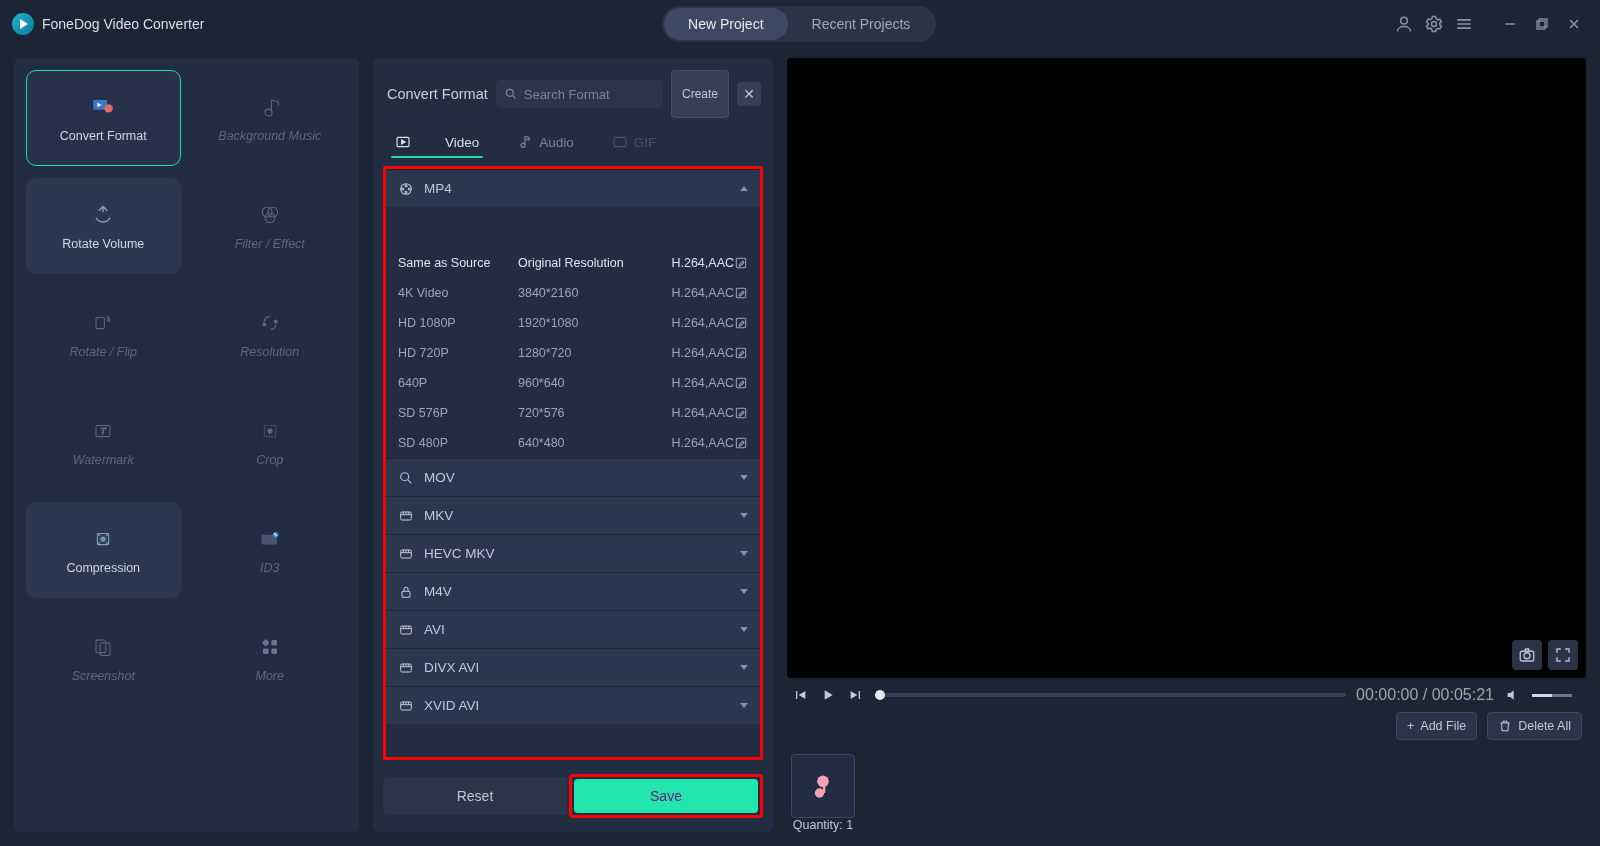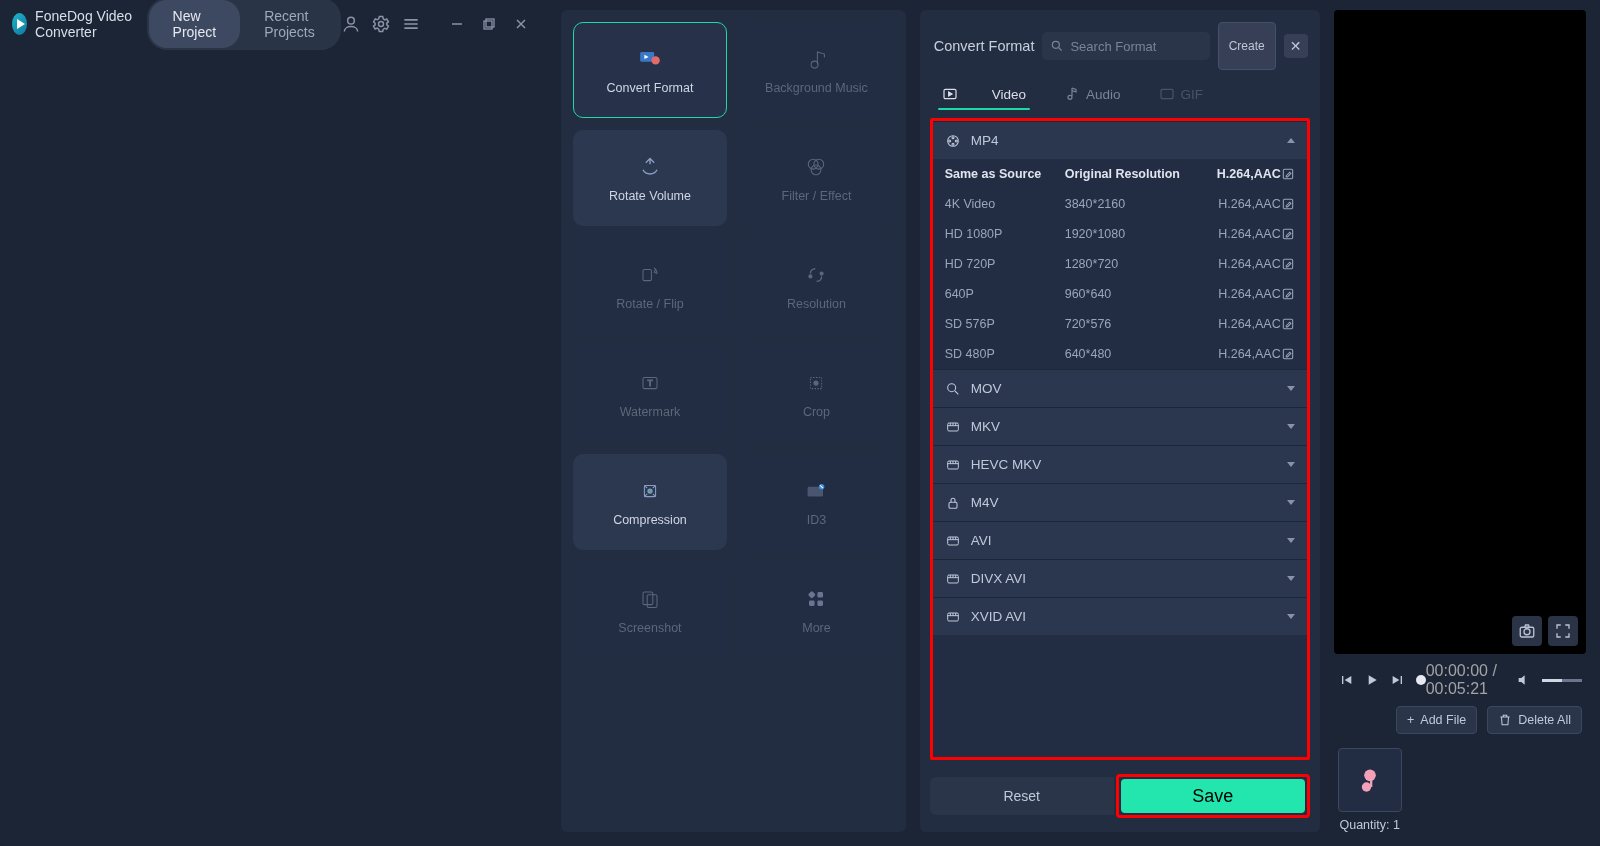--- a/index.html
+++ b/index.html
@@ -1,18 +1,18 @@
 <!DOCTYPE html>
 <html><head>
 <meta charset="utf-8">
 <style>
 * { margin: 0; padding: 0; box-sizing: border-box; font-family: -apple-system, "Segoe UI", Arial, sans-serif; }
 body { background: #1a2332; color: #9aa5b8; width: 1600px; height: 846px; overflow: hidden; }
 
-.app { width: 100%; height: 100%; display: flex; flex-direction: row; background: #1c2536; border-radius: 4px; }
+.app { width: 100%; height: 100%; display: flex; flex-direction: column; background: #1c2536; border-radius: 4px; }
 
 
 .titlebar { height: 48px; display: flex; align-items: center; padding: 0 12px; background: #1c2536; }
 .titlebar .logo { width: 22px; height: 22px; border-radius: 50%; background: linear-gradient(135deg,#1fb5c9,#1178a0); margin-right: 8px; display:flex; align-items:center; justify-content:center;}
 .titlebar .logo::after { content:""; width:0; height:0; border-left:8px solid #fff; border-top:5px solid transparent; border-bottom:5px solid transparent; margin-left:2px;}
 .titlebar .app-title { color: #d9dfea; font-size: 14px; font-weight: 500; }
 .tabgroup { margin-left: auto; margin-right: auto; display: flex; gap: 0; position:relative; }
 .pill { background: #2a3447; border-radius: 20px; padding: 2px; display: flex; }
 .pill .tab { padding: 8px 24px; border-radius: 18px; cursor: pointer; font-size: 14px; color:#a0a8bb;}
 .pill .tab.active { background: #3d4960; color: #e6e9f0; }
@@ -20,21 +20,21 @@
 .titlebar-right .ticon { width: 20px; height: 20px; color:#8a93a6; cursor:pointer; display:flex; align-items:center; justify-content:center;}
 .winbtns { display:flex; gap:4px; margin-left:12px;}
 .winbtn { width:28px; height:28px; display:flex; align-items:center; justify-content:center; color:#8a93a6; cursor:pointer;}
 
 
 .body { flex: 1; display: flex; gap: 14px; padding: 10px 14px 14px 14px; min-height: 0; }
 
 
 .sidebar { width: 345px; background: #232d41; border-radius: 6px; padding: 12px; display: grid; grid-template-columns: 1fr 1fr; gap: 12px; align-content: start; overflow-y:auto; }
 .tool { background: #27324a; border-radius: 10px; height: 96px; display: flex; flex-direction: column; align-items: center; justify-content: center; gap: 8px; cursor: pointer; color:#8a93a6;}
-.tool.dim { background: #222c42; color:#5e6679;}
+.tool.dim { background: #222c42; color:#5e6679;font-style:italic;}
 .tool.active { border: 1px solid #1ed9a5; color:#cfd6e4; background:#27324a;}
 .tool.half-active { background:#2c3750; color:#cfd6e4;}
 .tool .label { font-size: 12.5px; }
 .tool svg { width: 28px; height: 28px; }
 
 
 .panel { width: 400px; background: #232d41; border-radius: 6px; display: flex; flex-direction: column; position: relative; min-height:0;}
 .panel-head { display: flex; align-items: center; gap: 8px; padding: 12px 12px 8px 14px; }
 .panel-title { color: #c8cfdd; font-size: 14.5px; font-weight: 500; flex: 0 0 auto; margin-right: auto; }
 .search-box { background: #2b3549; border-radius: 5px; height: 28px; display: flex; align-items: center; padding: 0 8px; gap: 6px; flex: 1; min-width: 0; color:#7b8396; font-size:13px;}
@@ -47,51 +47,51 @@
 .fmt-tab.active::after { content:""; position:absolute; bottom:-2px; left:0; right:0; height:2px; background:#1ed9a5; border-radius:2px;}
 .fmt-tab.disabled { color:#4a5266; }
 
 .fmt-list { border: 3px solid #ff0000; margin: 0 10px; border-radius: 2px; flex:1; min-height:0; overflow-y:auto; background:#222c42;}
 .fmt-list::-webkit-scrollbar{width:8px;} .fmt-list::-webkit-scrollbar-thumb{background:#3b4660;border-radius:4px;}
 .fmt-group-head { background: #2b364f; height: 38px; display:flex; align-items:center; padding:0 12px; gap:10px; font-size:13.5px; color:#bfc8d9; cursor:pointer; border-top:1px solid #1e2738;}
 .fmt-group-head .chev { margin-left:auto; width:0; height:0; border-left:4px solid transparent; border-right:4px solid transparent; }
 .chev.down { border-top:5px solid #8a93a6;}
 .chev.up { border-bottom:5px solid #8a93a6;}
 .fmt-row { height: 30px; display:flex; align-items:center; padding: 0 12px; font-size: 12.5px; color:#9aa5b8; cursor:pointer;}
-.fmt-row.header { color:#dfe4ee; font-weight:700;}
+.fmt-row.header { color:#dfe4ee; font-weight:400;margin-top:41px;}
 .fmt-row .c1 { flex: 0 0 120px; }
 .fmt-row .c2 { flex: 0 0 150px; }
 .fmt-row .c3 { margin-left:auto; display:flex; align-items:center; gap:0;}
 .fmt-row .editico { width:14px; height:14px; color:#9aa5b8;}
 
 .panel-foot { display:flex; gap:0; padding:14px 10px 14px 10px; align-items:center;}
 .reset-btn { flex:1; height:38px; background:#2b3549; color:#c0c9d9; border-radius:6px 0 0 6px; border:none; font-size:14px; cursor:pointer;}
 .save-wrap { flex:1; border:3px solid #ff0000; border-radius:4px; padding:2px; margin-left:2px;}
-.save-btn { width:100%; height:34px; background:#22e6ad; color:#000000; border:none; border-radius:4px; font-size:18px; font-weight:500; cursor:pointer;}
+.save-btn { width:100%; height:34px; background:#22e6ad; color:#701a75; border:none; border-radius:4px; font-size:14px; font-weight:500; cursor:pointer;}
 
 
 .preview { flex: 1; display:flex; flex-direction:column; gap: 8px; min-width:0;}
 .video-area { flex: 1; background: #000; border-radius: 4px; position:relative; display:flex;}
 .video-actions { position:absolute; right:8px; bottom:8px; display:flex; gap:6px;}
 .video-actions .vbtn { width:30px; height:30px; border-radius:4px; background:#2b3447; display:flex; align-items:center; justify-content:center; color:#b9c2d4; cursor:pointer;}
 
 .player-bar { display:flex; align-items:center; gap:10px; padding: 0 4px;}
 .pbtn { color:#c0c9d9; width:18px; height:18px; cursor:pointer; display:flex; align-items:center; justify-content:center;}
 .seek { flex:1; height:4px; background:#353f55; border-radius:2px; position:relative;}
 .seek .handle { position:absolute; left:0; top:-3px; width:10px; height:10px; border-radius:50%; background:#e6e9f0;}
 .timecode { font-size:16px; color:#a3a3a3;}
 .vol { width:50px; display:flex; align-items:center; gap:6px;}
 .vol .track { width:40px; height:3px; background:#6b7590; position:relative;}
 .vol .track::before { content:""; position:absolute; left:0; right:50%; top:0; bottom:0; background:#cfd6e4;}
 
 .file-actions { display:flex; gap:10px; justify-content:flex-end; padding-right:4px;}
 .fbtn { background:#2b3549; border:1px solid #3b4660; color:#c0c9d9; font-size:12.5px; padding:6px 10px; border-radius:4px; cursor:pointer; display:flex; align-items:center; gap:6px;}
 
 .clip-area { display:flex; gap:12px; padding:6px 4px 0 4px; align-items:flex-start;}
-.clip { display:flex; flex-direction:column; align-items:center; gap:6px;}
+.clip { display:flex; flex-direction:column; align-items:center; }
 .thumb { width:64px; height:64px; border:1px solid #3b4660; border-radius:4px; display:flex; align-items:center; justify-content:center; background:#222c42;}
 .thumb .note { width:28px; height:28px; }
 .clip-label { font-size:12.5px; color:#c0c9d9;}
 
 
 svg { display:block; }
 </style>
 </head>
 <body>
 

